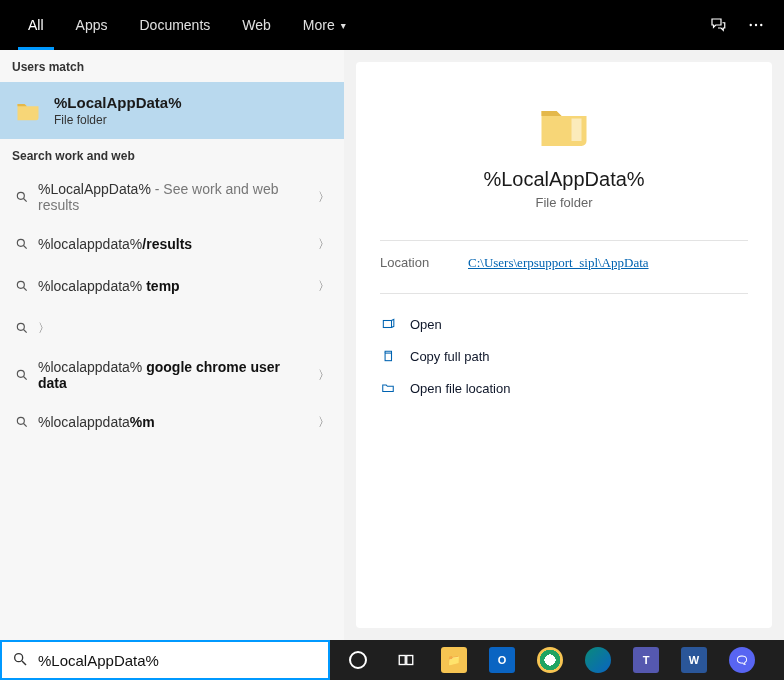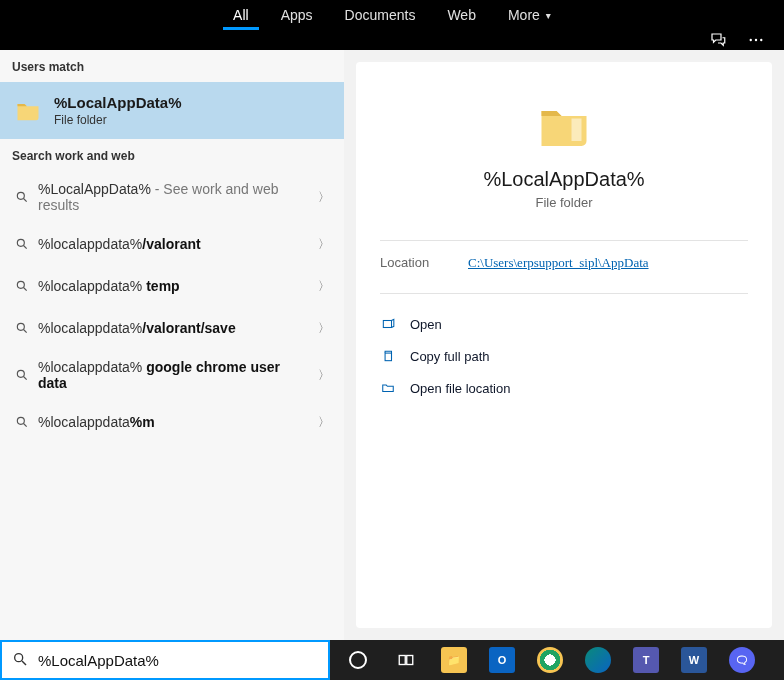--- a/index.html
+++ b/index.html
@@ -13,21 +13,20 @@
     color: #1a1a1a;
   }
   
   .topbar {
     background: #000;
     height: 50px;
     display: flex;
     align-items: center;
     padding: 0 12px;
     color: #fff;
-    flex-direction: column;
   }
   .tabs { display: flex; height: 100%; align-items: stretch; }
   .tab {
     color: #e0e0e0;
     padding: 0 16px;
     display: flex;
     align-items: center;
     cursor: pointer;
     font-size: 14px;
     position: relative;
@@ -214,21 +213,21 @@
       <div class="chevron">〉</div>
     </div>
 
     <div class="suggest">
       <div class="search-mini">
           <svg viewBox="0 0 24 24" width="14" height="14" fill="none" stroke="#555" stroke-width="2">
             <circle cx="10" cy="10" r="6"></circle>
             <line x1="15" y1="15" x2="20" y2="20"></line>
           </svg>
         </div>
-      <div class="text"><span>%localappdata%</span><span class="bold">/valorant</span><span class="hint"></span></div>
+      <div class="text"><span>%localappdata%</span><span class="bold">/results</span><span class="hint"></span></div>
       <div class="chevron">〉</div>
     </div>
 
     <div class="suggest">
       <div class="search-mini">
           <svg viewBox="0 0 24 24" width="14" height="14" fill="none" stroke="#555" stroke-width="2">
             <circle cx="10" cy="10" r="6"></circle>
             <line x1="15" y1="15" x2="20" y2="20"></line>
           </svg>
         </div>
@@ -236,21 +235,20 @@
       <div class="chevron">〉</div>
     </div>
 
     <div class="suggest">
       <div class="search-mini">
           <svg viewBox="0 0 24 24" width="14" height="14" fill="none" stroke="#555" stroke-width="2">
             <circle cx="10" cy="10" r="6"></circle>
             <line x1="15" y1="15" x2="20" y2="20"></line>
           </svg>
         </div>
-      <div class="text"><span>%localappdata%</span><span class="bold">/valorant/save</span><span class="hint"></span></div>
       <div class="chevron">〉</div>
     </div>
 
     <div class="suggest">
       <div class="search-mini">
           <svg viewBox="0 0 24 24" width="14" height="14" fill="none" stroke="#555" stroke-width="2">
             <circle cx="10" cy="10" r="6"></circle>
             <line x1="15" y1="15" x2="20" y2="20"></line>
           </svg>
         </div>

